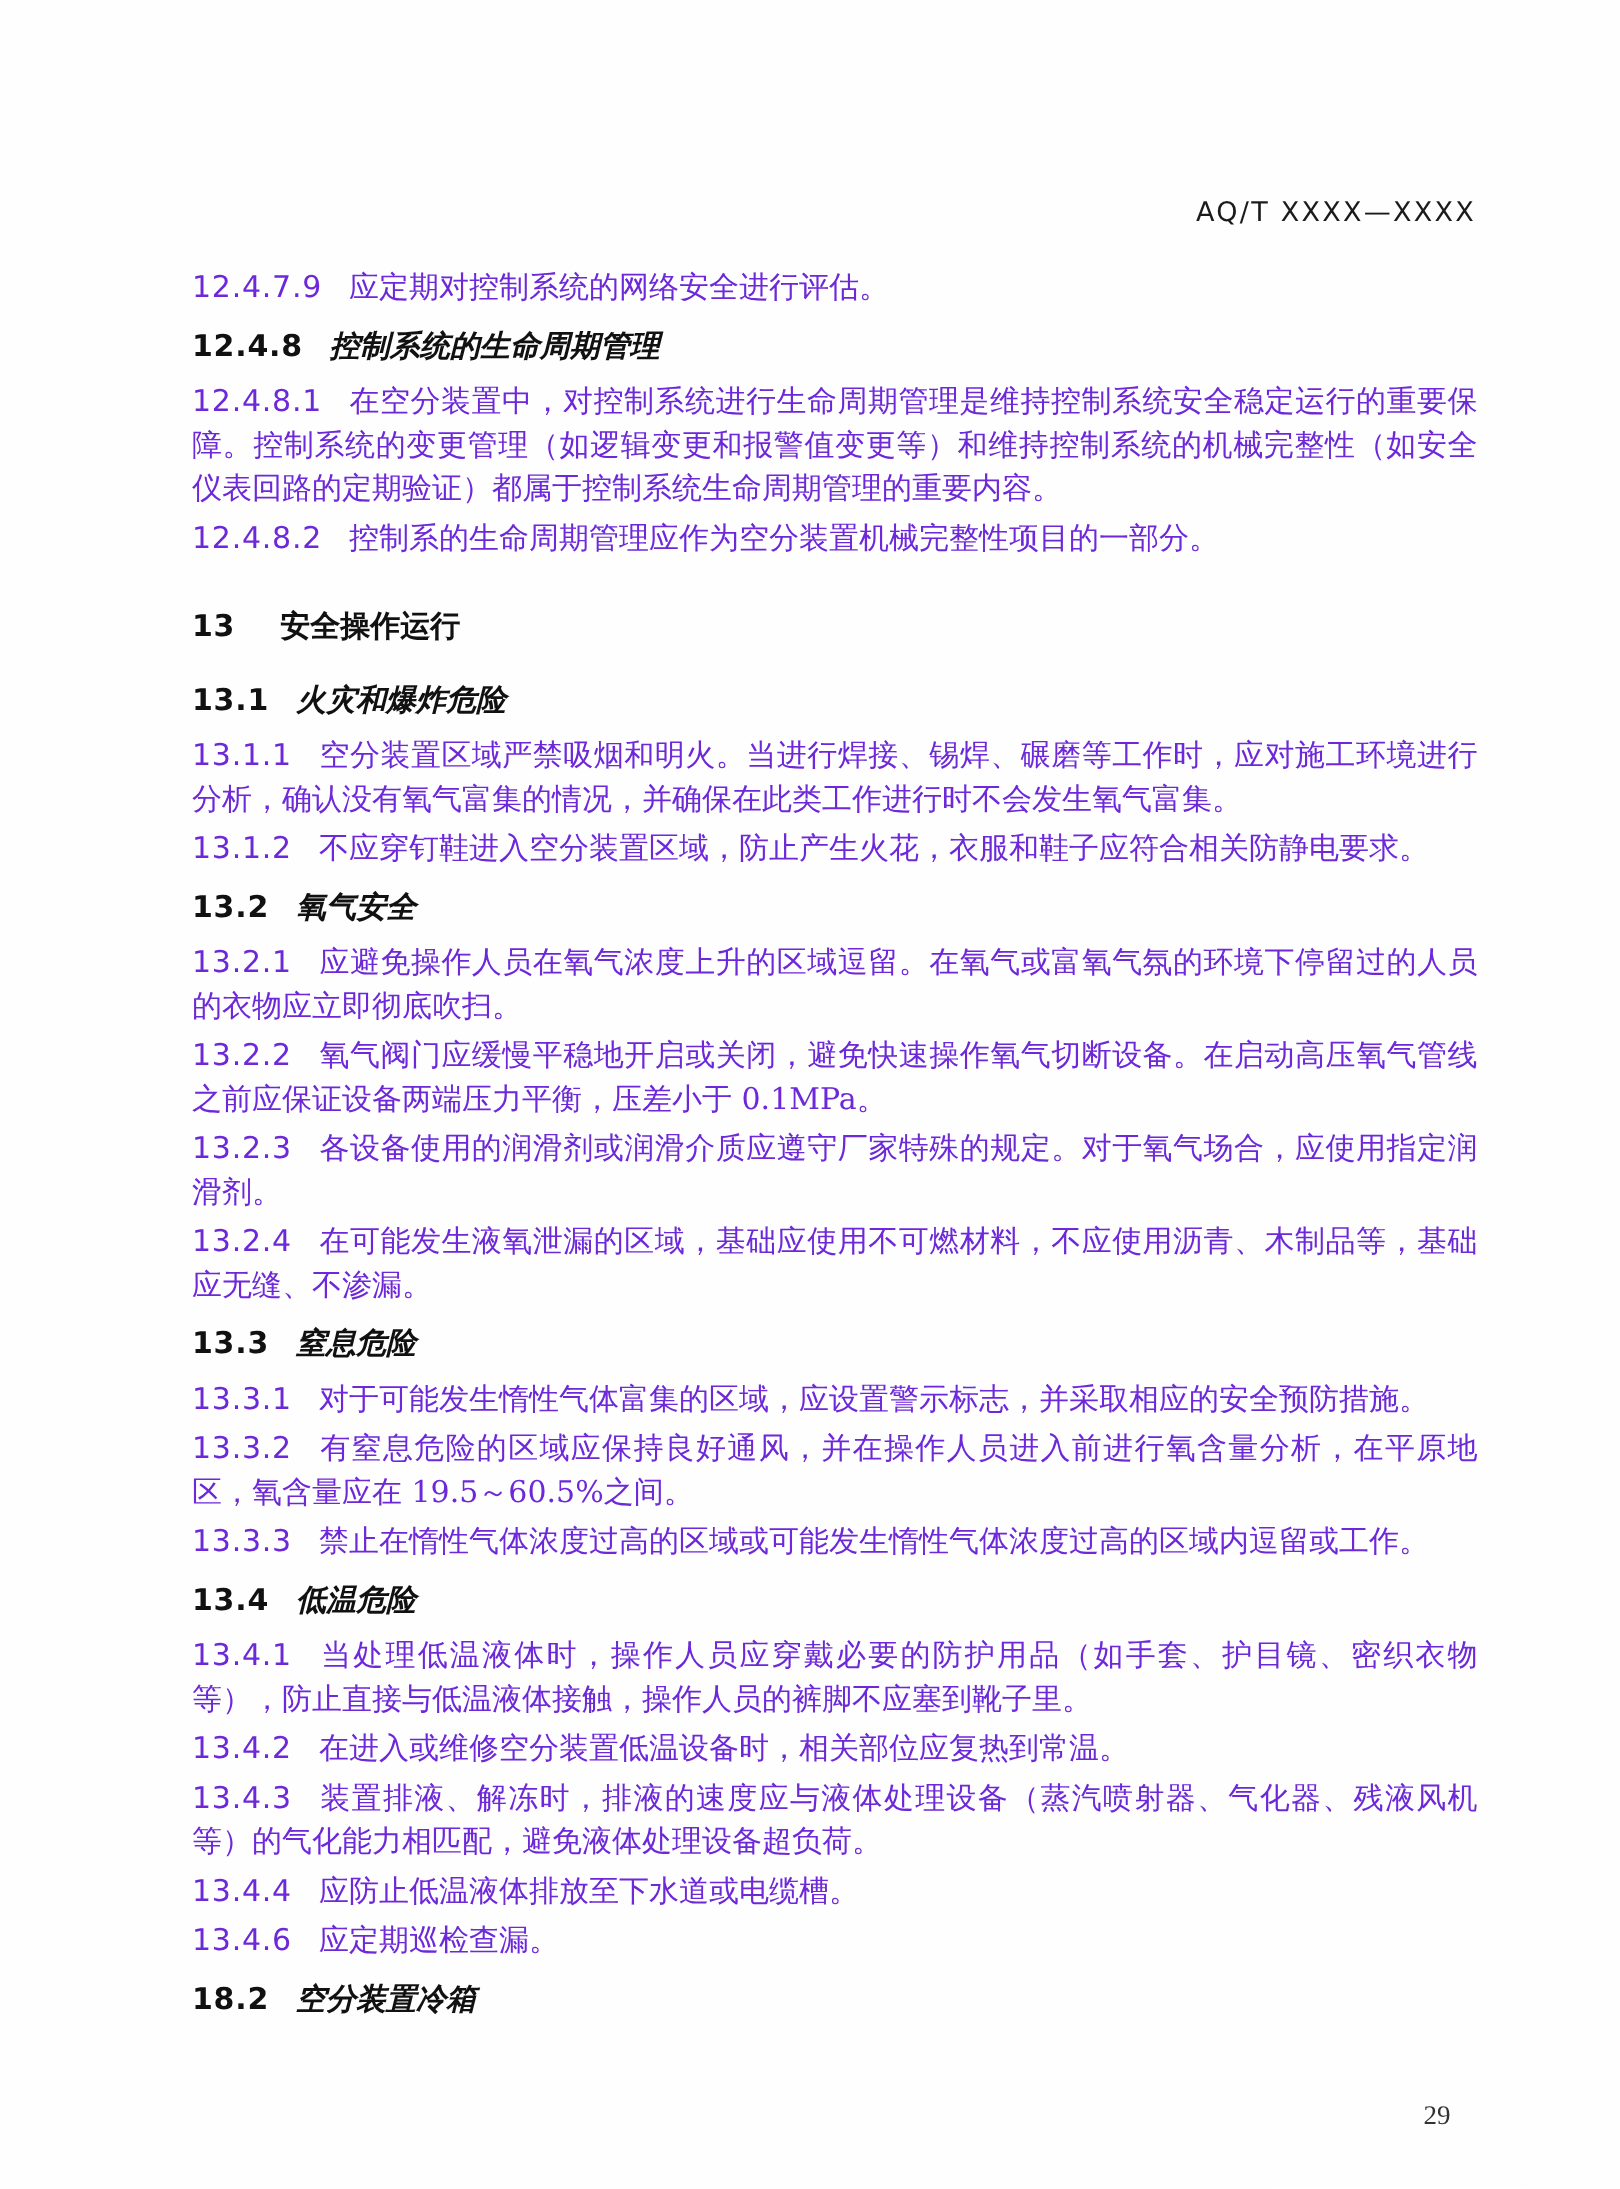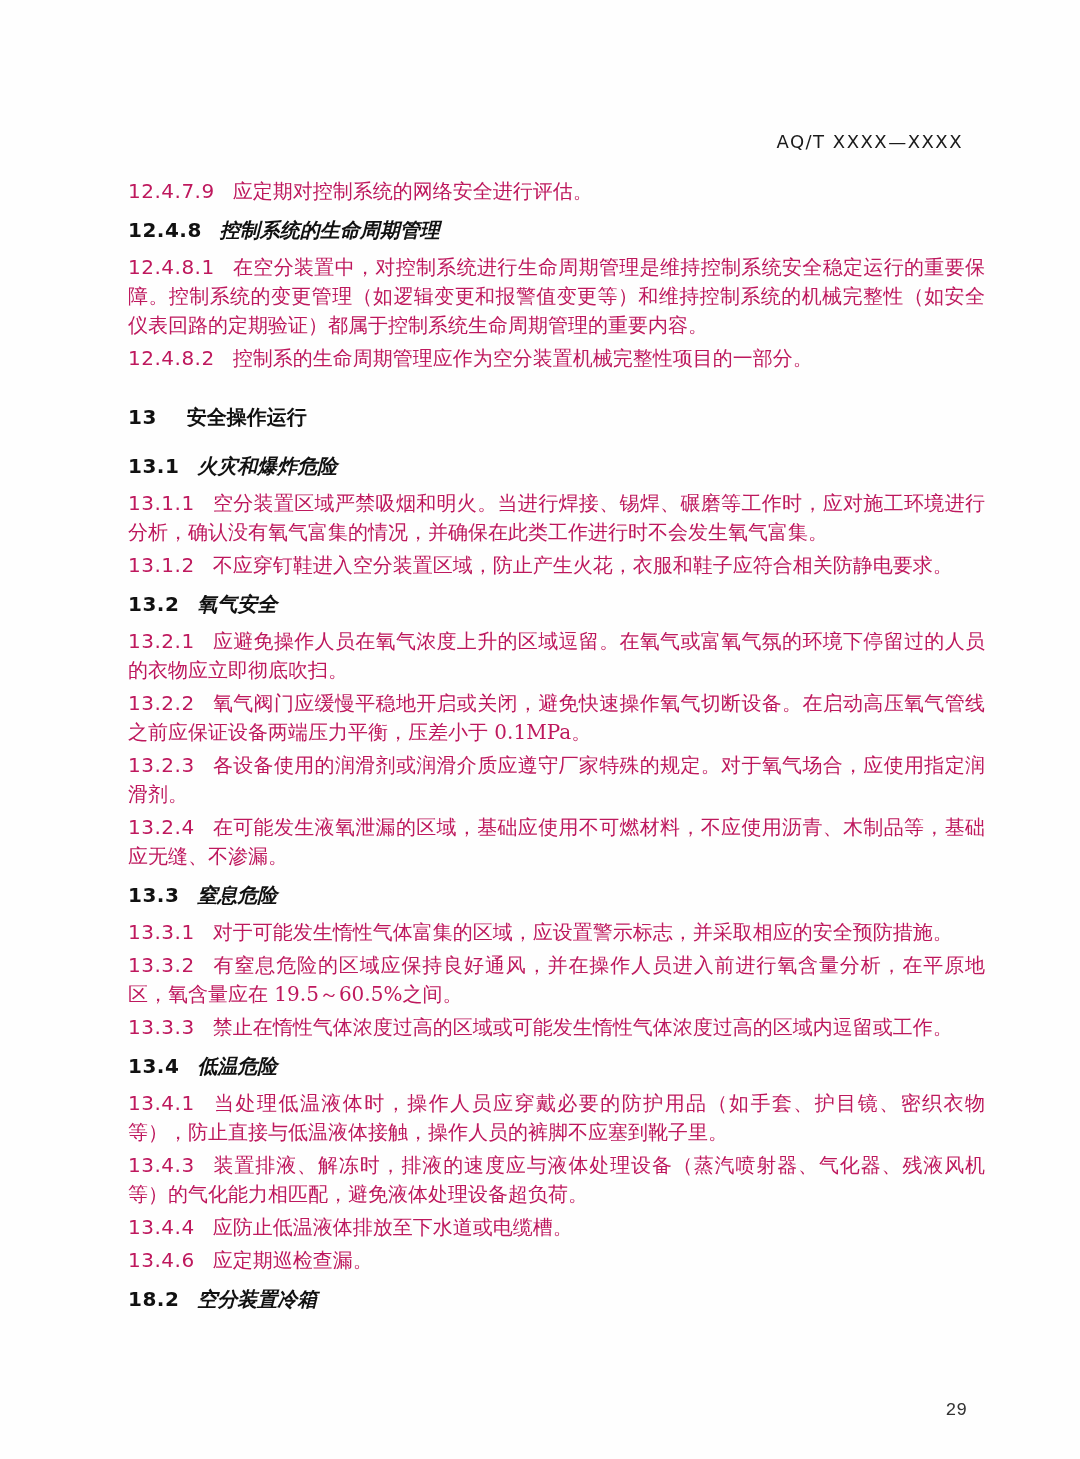--- a/index.html
+++ b/index.html
@@ -8,39 +8,39 @@
     width: 1080px;
     height: 1459px;
     background: #fefefe;
     overflow: hidden;
     font-family: "DejaVu Serif", serif;
     color: #1c1c1c;
   }
   .header-right {
     position: absolute;
     top: 131px;
-    right: 117px;
+    right: 96px;
     font-family: "DejaVu Sans", sans-serif;
     font-size: 18px;
     letter-spacing: 1.5px;
     color: #1b1b1b;
     white-space: nowrap;
   }
   .content {
     position: absolute;
     left: 128px;
     right: 95px;
     top: 177px;
   }
   .para {
     margin: 0 0 4px 0;
     font-size: 20px;
     line-height: 29px;
     text-align: justify;
-    color: #be185d;
+    color: #6d28d9;
   }
   .para .num {
     font-family: "DejaVu Sans", sans-serif;
     font-size: 20px;
     letter-spacing: 0.5px;
     margin-right: 18px;
   }
   .para .txt {
     font-family: "DejaVu Serif", serif;
   }
@@ -57,21 +57,21 @@
     font-weight: bold;
     margin: 30px 0 20px 0;
     color: #111111;
   }
   .para.h2 .num { font-weight: bold; margin-right: 30px; }
   .para.h2 .txt { font-family: "DejaVu Sans", sans-serif; }
   .page-number {
     position: absolute;
     top: 1400px;
     right: 113px;
-    font-family: Liberation Mono, monospace;
+    font-family: Liberation Serif, serif;
     font-size: 18px;
     color: #333333;
     text-align: right;
   }
 </style>
 </head>
 <body>
 
 <div class="page">
   <div class="header-right">AQ/T XXXX—XXXX</div>
@@ -146,20 +146,23 @@
   </p>
 
   <p class="para h3">
     <span class="num">13.4</span><span class="txt">低温危险</span>
   </p>
 
   <p class="para body">
     <span class="num">13.4.1</span><span class="txt">当处理低温液体时，操作人员应穿戴必要的防护用品（如手套、护目镜、密织衣物等），防止直接与低温液体接触，操作人员的裤脚不应塞到靴子里。</span>
   </p>
 
+  <p class="para body">
+    <span class="num">13.4.2</span><span class="txt">在进入或维修空分装置低温设备时，相关部位应复热到常温。</span>
+  </p>
 
   <p class="para body">
     <span class="num">13.4.3</span><span class="txt">装置排液、解冻时，排液的速度应与液体处理设备（蒸汽喷射器、气化器、残液风机等）的气化能力相匹配，避免液体处理设备超负荷。</span>
   </p>
 
   <p class="para body">
     <span class="num">13.4.4</span><span class="txt">应防止低温液体排放至下水道或电缆槽。</span>
   </p>
 
 

